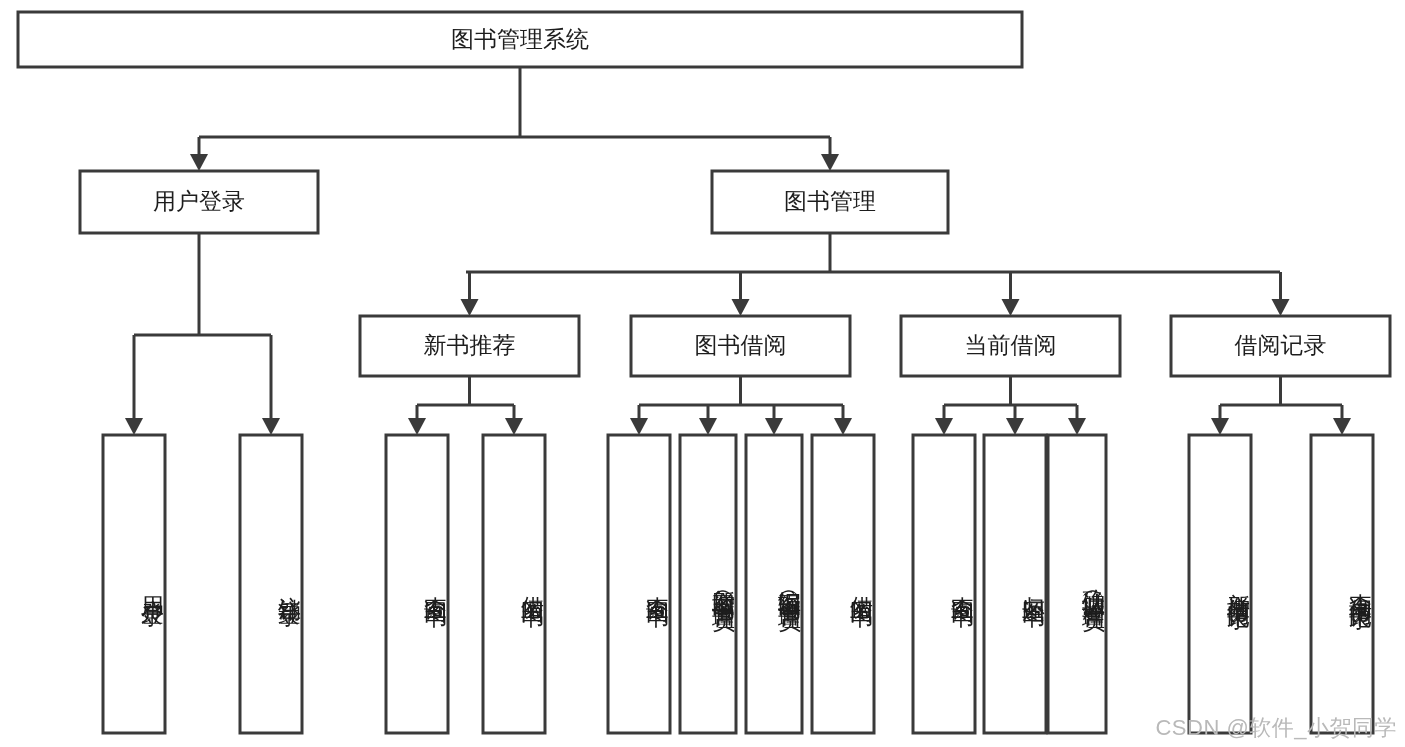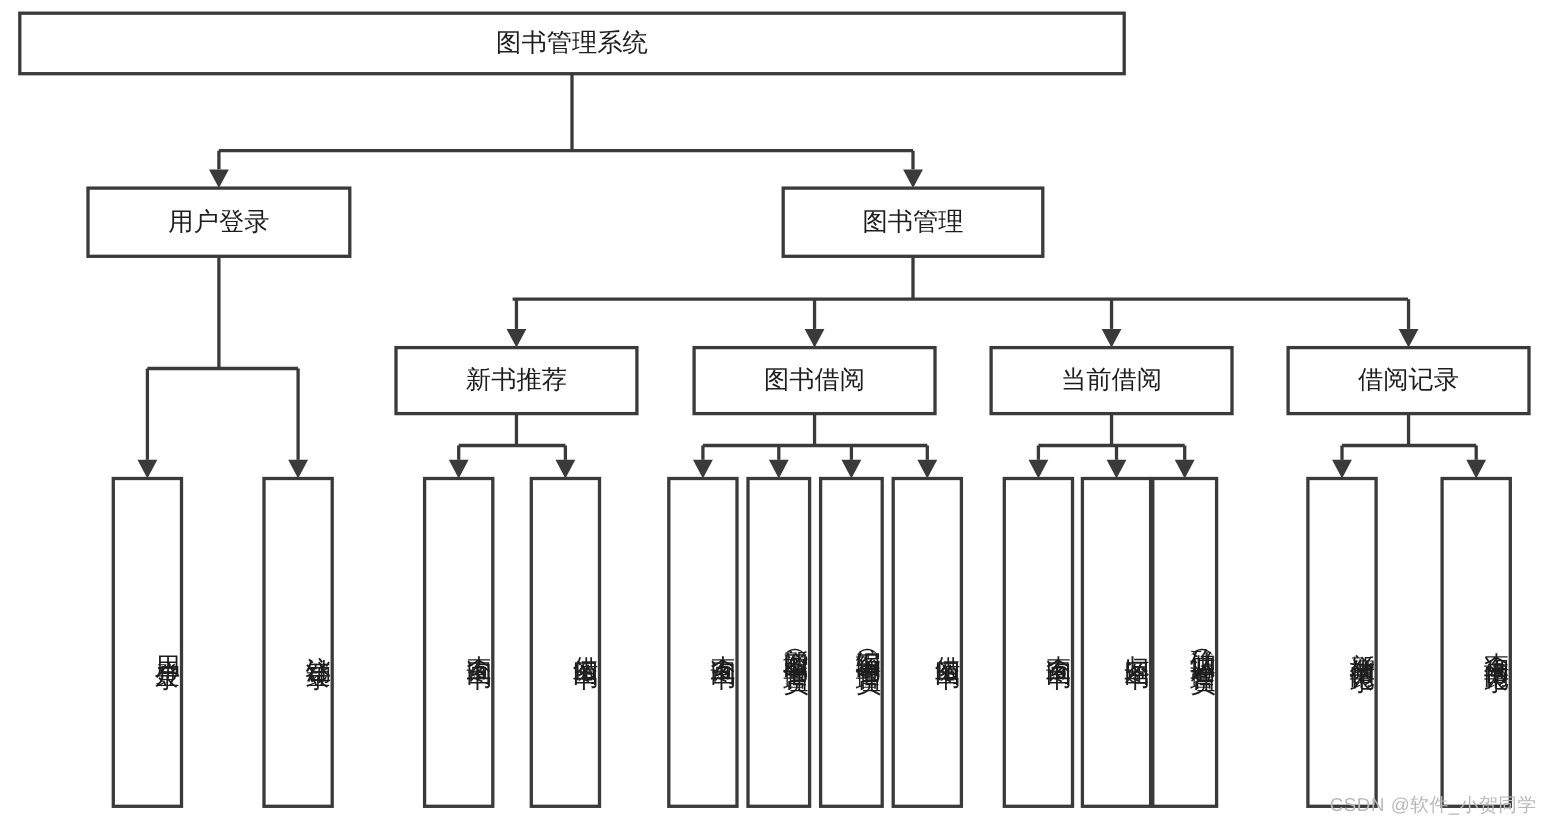--- a/index.html
+++ b/index.html
@@ -63,21 +63,21 @@
     display: flex;
     align-items: flex-start;
     justify-content: center;
     pointer-events: none;
   }
   .watermark {
     position: absolute;
     right: 8px;
     bottom: 4px;
     font-family: "Liberation Sans", "DejaVu Sans", sans-serif;
-    font-size: 17px;
+    font-size: 22px;
     color: #b9b9b9;
     white-space: nowrap;
     letter-spacing: 0.5px;
     padding-left: 33px;
   }
 </style>
 </head>
 <body>
 
 <div id="diagram-root">

